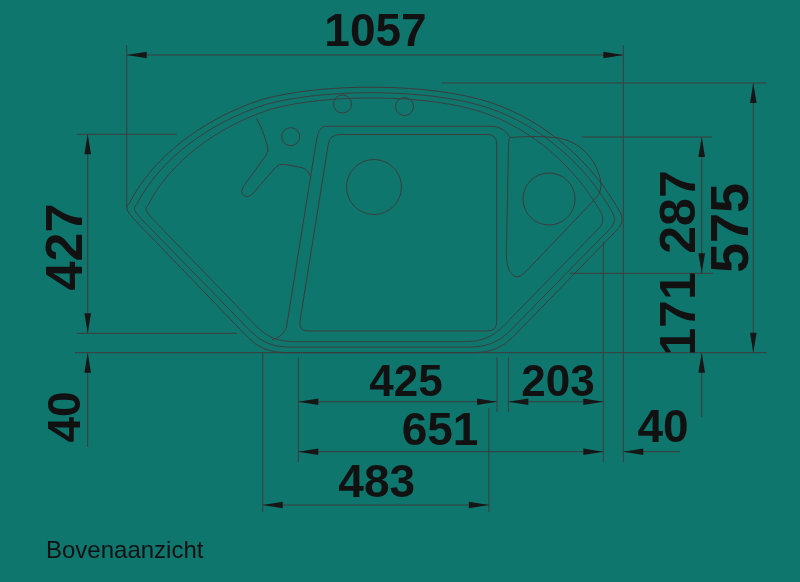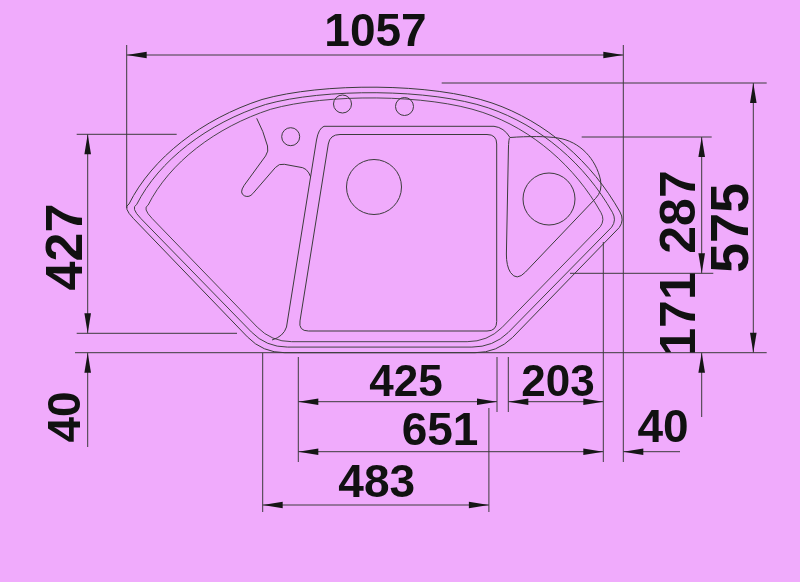--- a/index.html
+++ b/index.html
@@ -1,16 +1,16 @@
 <!DOCTYPE html>
 <html><head>
 <meta charset="utf-8">
 <style>
   html,body{margin:0;padding:0;background:#ffffff;}
-  .page{position:relative;width:800px;height:582px;background:#f0abfc;overflow:hidden;
+  .page{position:relative;width:800px;height:582px;background:#0f766e;overflow:hidden;
         font-family:"Liberation Sans", sans-serif;}
   svg{position:absolute;left:0;top:0;}
   .outline{fill:none;stroke:#3c3c3c;stroke-width:1;}
   .thin{stroke:#3c3c3c;stroke-width:1;}
   .arrow{fill:#161616;stroke:none;}
   .dimtxt{fill:#111111;font-family:"Liberation Sans", sans-serif;font-weight:bold;}
   .caption{position:absolute;left:46px;top:536px;font-size:24px;color:#111;
            font-family:"Liberation Sans", sans-serif;}
 </style>
 </head>
@@ -147,13 +147,14 @@
       <text class="dimtxt" x="558" y="396" font-size="44" text-anchor="middle">203</text>
 
       <text class="dimtxt" x="440" y="445" font-size="46" text-anchor="middle">651</text>
 
       <text class="dimtxt" x="663" y="442" font-size="46" text-anchor="middle">40</text>
 
       <text class="dimtxt" x="376.7" y="497" font-size="46" text-anchor="middle">483</text>
     </g>
   </svg>
 
+  <div class="caption">Bovenaanzicht</div>
 </div>
 
 </body></html>

